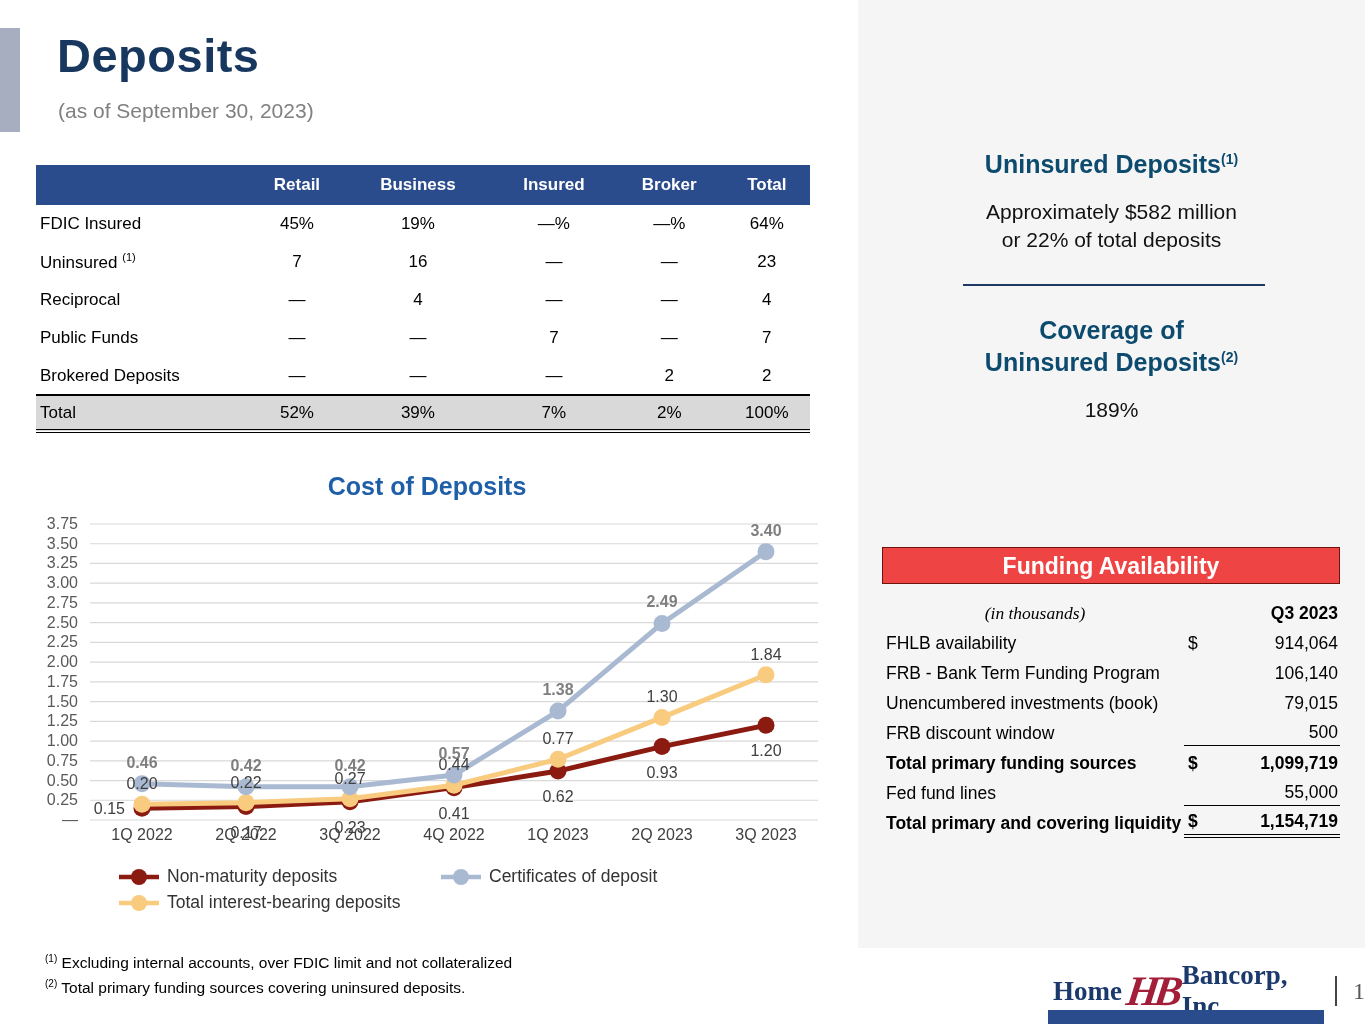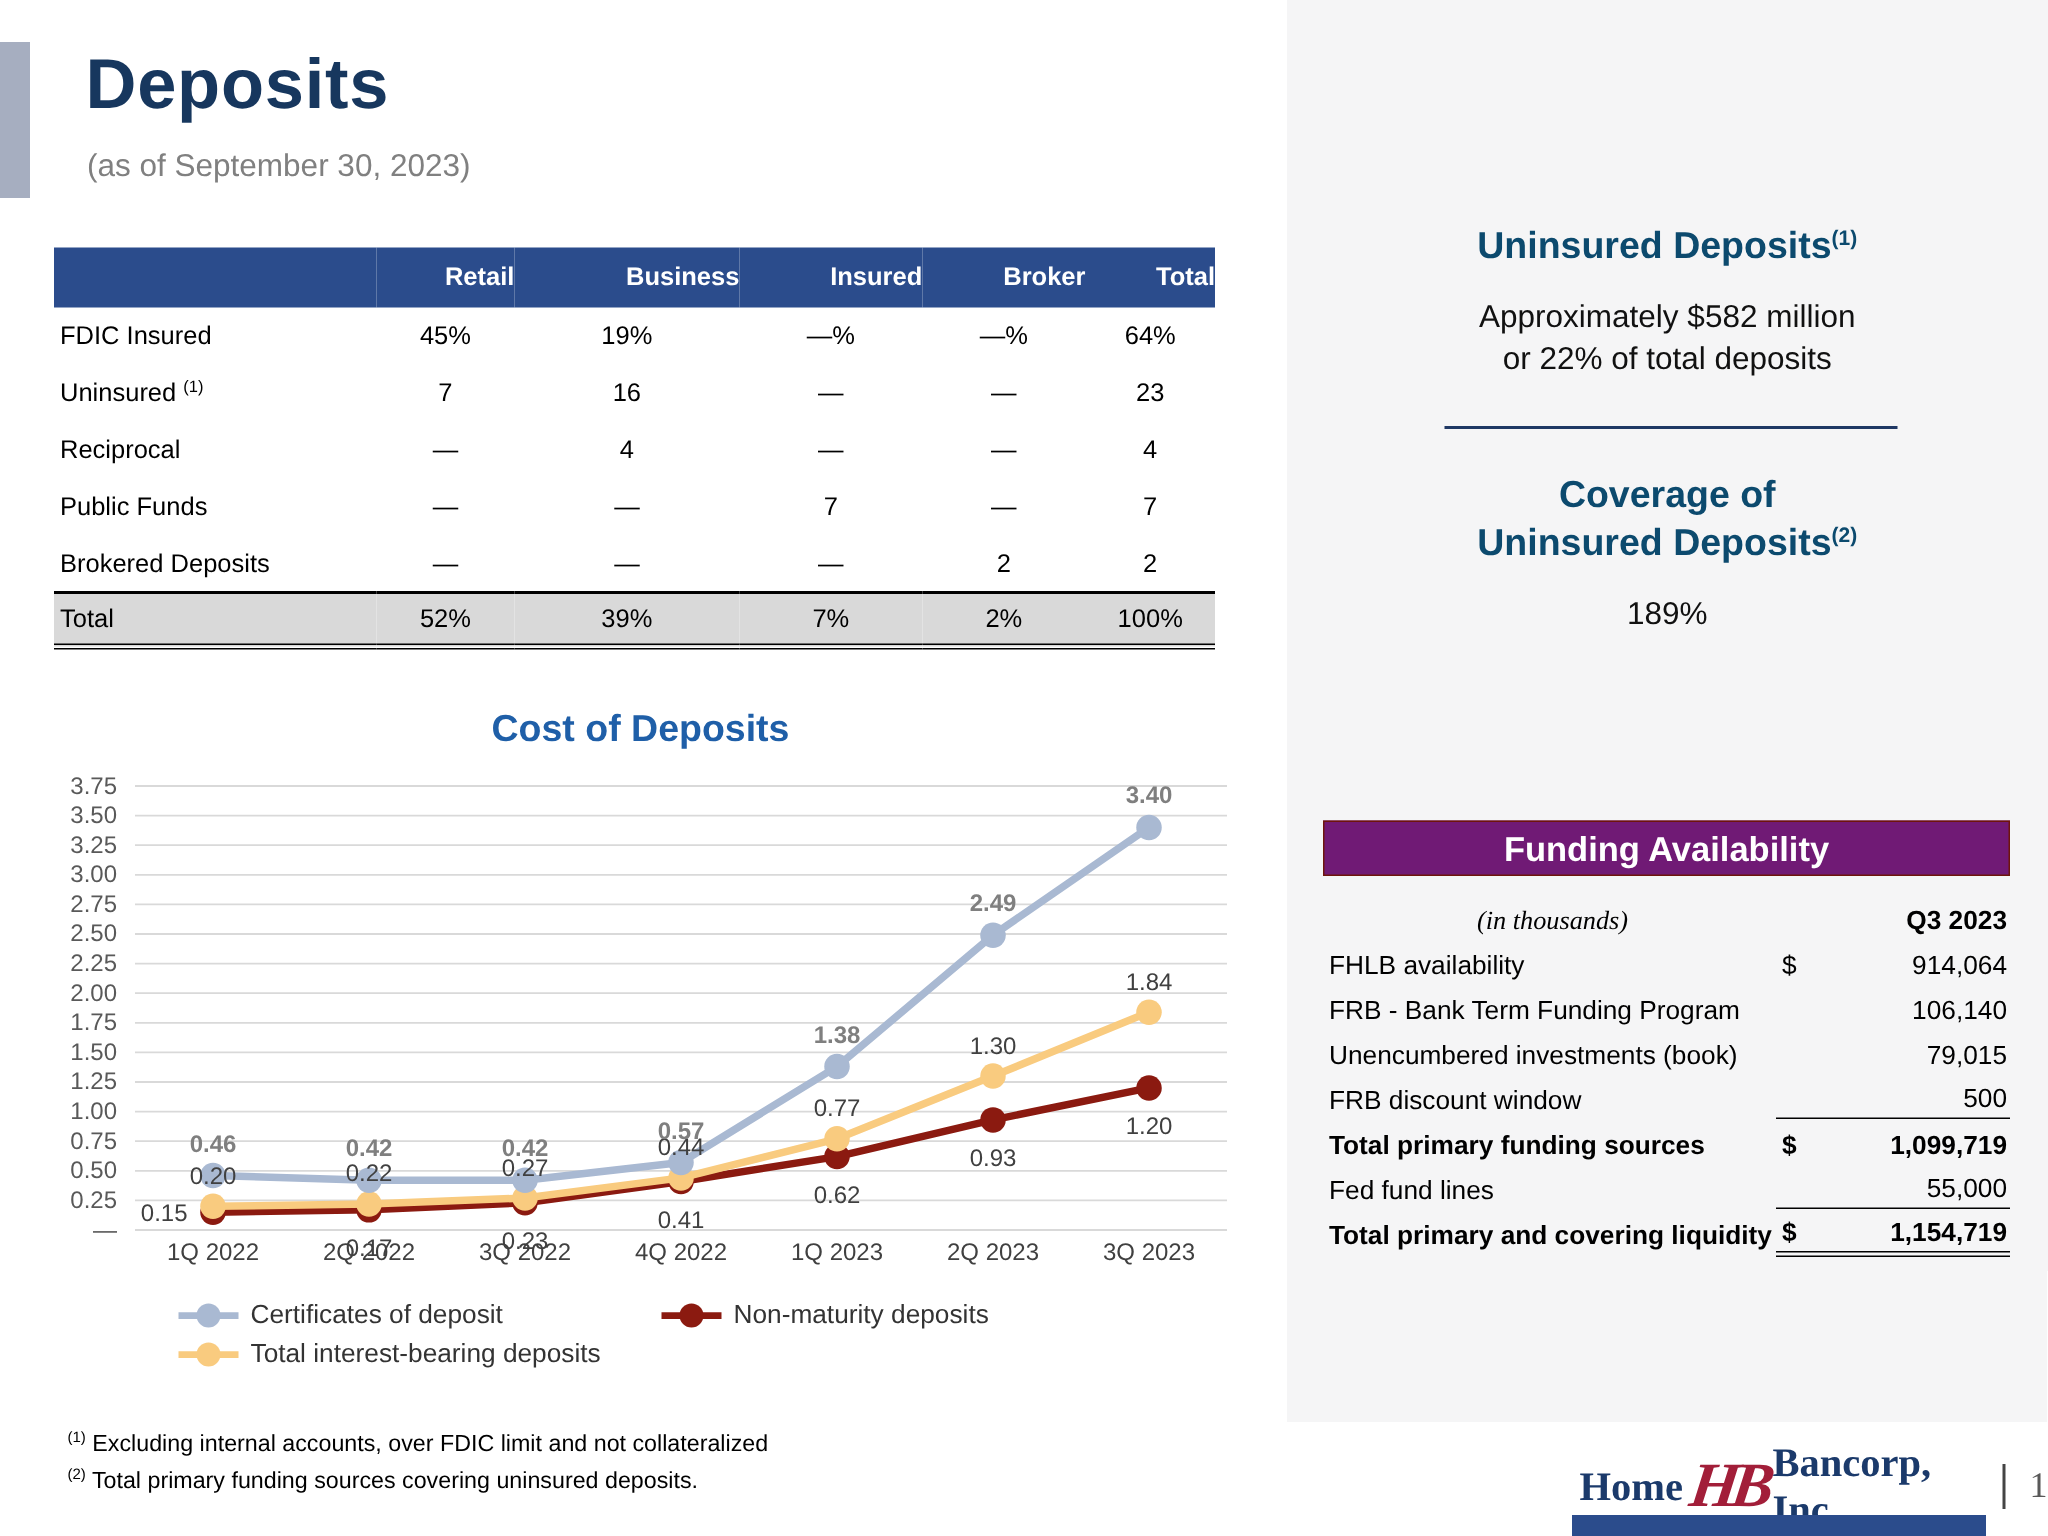--- a/index.html
+++ b/index.html
@@ -7,21 +7,21 @@
   body { font-family:"Liberation Sans", sans-serif; }
   .slide { position:relative; width:1365px; height:1024px; background:#ffffff; overflow:hidden; }
 
   
   .accent-bar { position:absolute; left:0; top:28px; width:20px; height:104px; background:#A6AEC0; }
   .page-title { position:absolute; left:57px; top:28px; font-size:47px; font-weight:bold; color:#17375E; letter-spacing:0.5px; }
   .page-subtitle { position:absolute; left:58px; top:99px; font-size:21px; color:#808080; }
 
   
   .dep-table { position:absolute; left:36px; top:165px; width:774px; border-collapse:collapse; font-size:17px; color:#000; }
-  .dep-table th { background:#2B4C8C; color:#ffffff; font-weight:bold; height:40px; text-align:right; }
+  .dep-table th { background:#2B4C8C; color:#ffffff; font-weight:bold; height:40px; text-align:center; }
   .dep-table th:first-child { width:215px; }
   .dep-table td { height:38px; text-align:center; }
   .dep-table td:first-child { text-align:left; padding-left:4px; }
   .dep-table tr.total-row td { background:#D9D9D9; border-top:2.5px solid #000; border-bottom:4px double #000; height:36px; }
   .dep-table sup { font-size:11px; }
 
   
   .chart-title { position:absolute; left:20px; top:472px; width:814px; text-align:center; font-size:25px; font-weight:bold; color:#1F5FA8; }
   .chart-svg { position:absolute; left:20px; top:512px; width:820px; height:335px; }
   .chart-svg text { font-family:"Liberation Sans", sans-serif; }
@@ -37,21 +37,21 @@
   .footnotes { position:absolute; left:45px; top:948px; font-size:15.5px; color:#000; line-height:21px; }
   .footnotes sup { font-size:10px; }
 
   
   .right-panel { position:absolute; left:858px; top:0; width:507px; height:948px; background:#F5F5F6; }
   .rp-heading { position:absolute; width:100%; text-align:center; font-size:25px; font-weight:bold; color:#0c4a6e; }
   .rp-heading sup { font-size:14px; }
   .rp-text { position:absolute; width:100%; text-align:center; font-size:21px; color:#111; }
   .rp-divider { position:absolute; left:105px; top:284px; width:302px; border-top:2px solid #1F3864; }
 
-  .funding-header { position:absolute; left:24px; top:547px; width:458px; height:37px; background:#701a75; color:#fff;
+  .funding-header { position:absolute; left:24px; top:547px; width:458px; height:37px; background:#ef4444; color:#fff;
                     font-size:23px; font-weight:bold; text-align:center; line-height:37px; border:1px solid #6E140C; }
   .funding-table { position:absolute; left:24px; top:598px; width:458px; font-size:17.5px; color:#000; }
   .f-row { display:flex; align-items:center; height:30px; }
   .f-label { flex:1; padding-left:4px; }
   .f-note { font-family:"Liberation Serif", serif; font-style:italic; text-align:center; }
   .f-period { font-weight:bold; }
   .f-num { display:flex; justify-content:space-between; width:156px; padding:2px 2px 2px 4px; }
   .f-num.head { justify-content:flex-end; }
   .f-row.bold { font-weight:bold; }
   .f-num.rule { border-bottom:1.5px solid #000; }
@@ -222,31 +222,31 @@
       <text x="330" y="258.848" text-anchor="middle" class="dlabel bold">0.42</text>
       <text x="434" y="247.00799999999998" text-anchor="middle" class="dlabel bold">0.57</text>
       <text x="538" y="183.072" text-anchor="middle" class="dlabel bold">1.38</text>
       <text x="642" y="95.45599999999999" text-anchor="middle" class="dlabel bold">2.49</text>
       <text x="746" y="23.626666666666665" text-anchor="middle" class="dlabel bold">3.40</text>
     </svg>
 
   <div class="legend">
     <div class="legend-item">
       <svg width="42" height="18">
+          <line class="lg-line" x1="1" y1="9" x2="41" y2="9" stroke-width="4.5" stroke="#8B1A10"></line>
+          <circle class="lg-dot" cx="21" cy="9" r="8" fill="#8B1A10"></circle>
+        </svg>
+      <span>Non-maturity deposits</span>
+    </div>
+    <div class="legend-item">
+      <svg width="42" height="18">
           <line class="lg-line" x1="1" y1="9" x2="41" y2="9" stroke-width="4.5" stroke="#A9B9D2"></line>
           <circle class="lg-dot" cx="21" cy="9" r="8" fill="#A9B9D2"></circle>
         </svg>
       <span>Certificates of deposit</span>
-    </div>
-    <div class="legend-item">
-      <svg width="42" height="18">
-          <line class="lg-line" x1="1" y1="9" x2="41" y2="9" stroke-width="4.5" stroke="#8B1A10"></line>
-          <circle class="lg-dot" cx="21" cy="9" r="8" fill="#8B1A10"></circle>
-        </svg>
-      <span>Non-maturity deposits</span>
     </div>
     <div class="legend-item">
       <svg width="42" height="18">
           <line class="lg-line" x1="1" y1="9" x2="41" y2="9" stroke-width="4.5" stroke="#F9CB7F"></line>
           <circle class="lg-dot" cx="21" cy="9" r="8" fill="#F9CB7F"></circle>
         </svg>
       <span>Total interest-bearing deposits</span>
     </div>
   </div>
 

